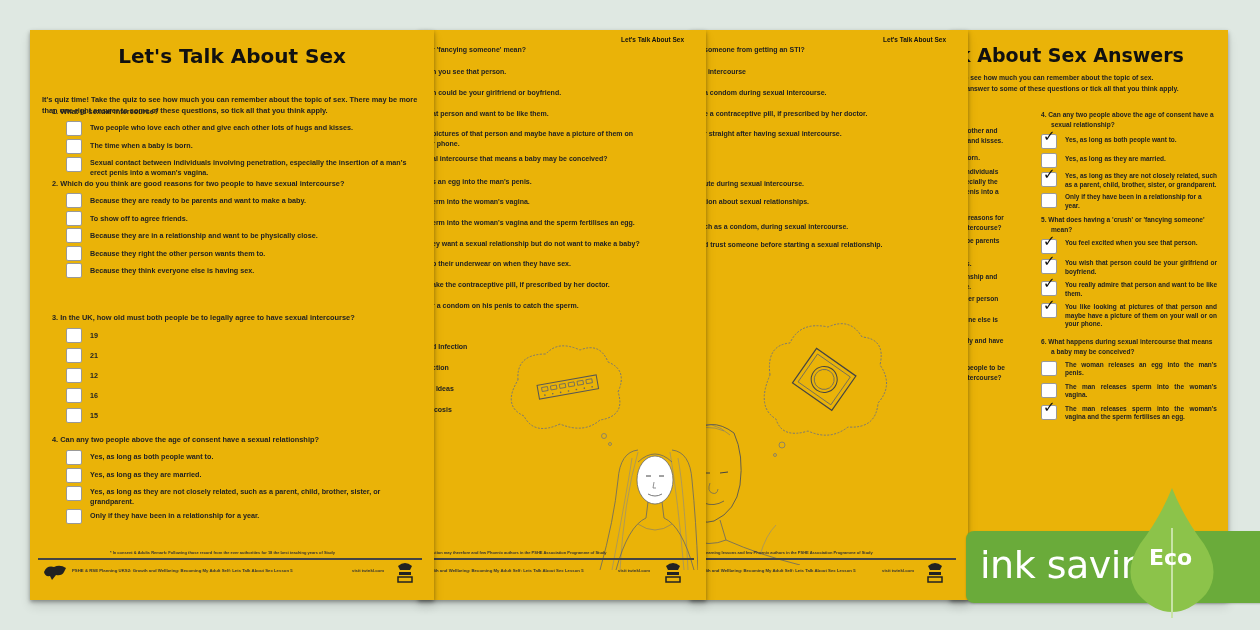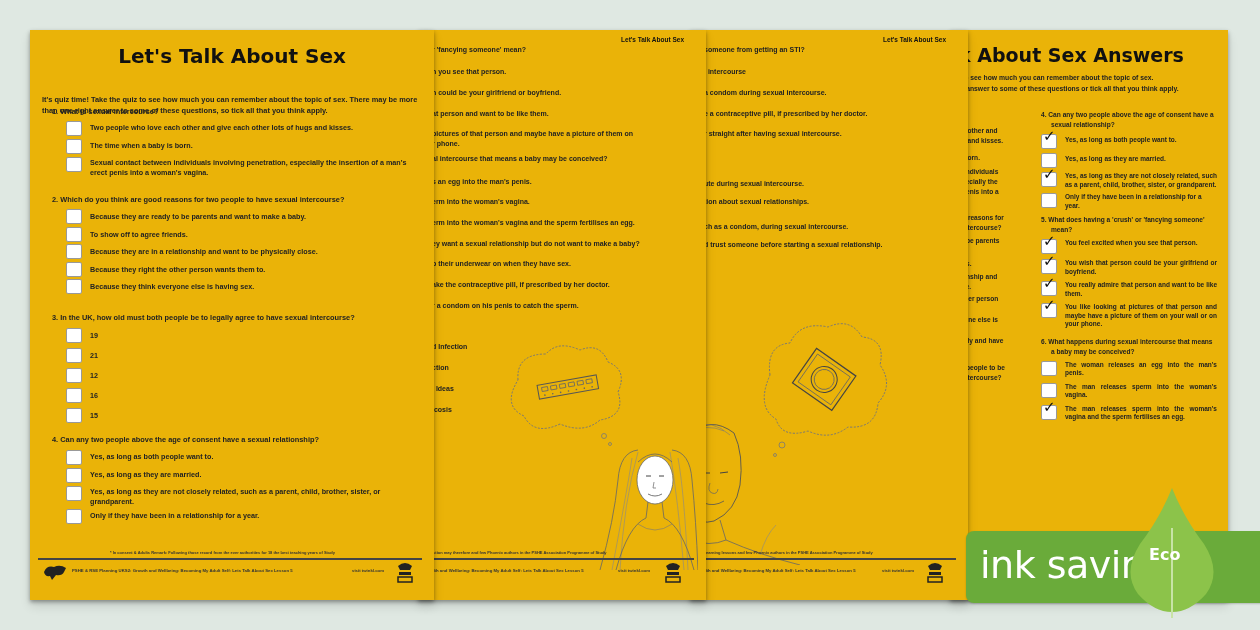--- a/index.html
+++ b/index.html
@@ -25,21 +25,21 @@
   .frag { position: absolute; left: 14px; font-size: 7px; font-weight: bold; color: #222; white-space: nowrap; }
 
   .footer-note { position: absolute; font-size: 4px; font-weight: bold; color: #333; }
   .footer-rule { position: absolute; height: 2px; background: #444; }
   .footer-text { position: absolute; font-size: 4.3px; font-weight: bold; color: #333; white-space: nowrap; }
   .logo { position: absolute; width: 26px; height: 20px; }
 
   .eco-banner { position: absolute; left: 966px; top: 531px; width: 300px; height: 72px; background: #6aab3a; border-radius: 8px 0 0 8px; z-index: 10; box-shadow: 0 1px 2px rgba(0,0,0,0.2); }
   .eco-text { position: absolute; left: 14px; top: 12px; font-family: "DejaVu Sans", sans-serif; font-size: 38px; color: #fff; letter-spacing: -0.5px; }
   .eco-leaf { position: absolute; left: 1128px; top: 488px; width: 88px; height: 130px; z-index: 11; }
-  .eco-label { position: absolute; left: 1149px; top: 545px; font-family: "DejaVu Sans", sans-serif; font-weight: bold; font-size: 16px; color: #fff; z-index: 12; }
+  .eco-label { position: absolute; left: 1149px; top: 545px; font-family: "DejaVu Sans", sans-serif; font-weight: bold; font-size: 22px; color: #fff; z-index: 12; }
 </style>
 </head>
 <body>
 
 <div class="page" id="p1">
   <div class="title" style="position:absolute;left:0;right:0;top:14px;">Let's Talk About Sex</div>
   <div class="intro" style="position:absolute;left:12px;right:10px;top:44px;margin-top:20px;">It's quiz time! Take the quiz to see how much you can remember about the topic of sex. There may be more than one right answer to some of these questions, so tick all that you think apply.</div>
 
   <div style="position:absolute;left:22px;top:77px;right:12px;">
     <div class="q"><span>1.</span> <span>What is sexual intercourse?</span></div>
@@ -52,21 +52,21 @@
           <span class="box"></span>
           <span style="padding-top:2px">The time when a baby is born.</span>
         </div>
       <div class="opt">
           <span class="box"></span>
           <span style="padding-top:1px">Sexual contact between individuals involving penetration, especially the insertion of a man's erect penis into a woman's vagina.</span>
         </div>
     </div>
   </div>
 
-  <div style="position:absolute;left:22px;top:165px;right:12px;">
+  <div style="position:absolute;left:22px;top:149px;right:12px;">
     <div class="q"><span>2.</span> <span>Which do you think are good reasons for two people to have sexual intercourse?</span></div>
     <div style="margin-left:14px;margin-top:4px;display:flex;flex-direction:column;gap:2.5px;">
       <div class="opt">
           <span class="box"></span>
           <span style="padding-top:3px">Because they are ready to be parents and want to make a baby.</span>
         </div>
       <div class="opt">
           <span class="box"></span>
           <span style="padding-top:3px">To show off to agree friends.</span>
         </div>

